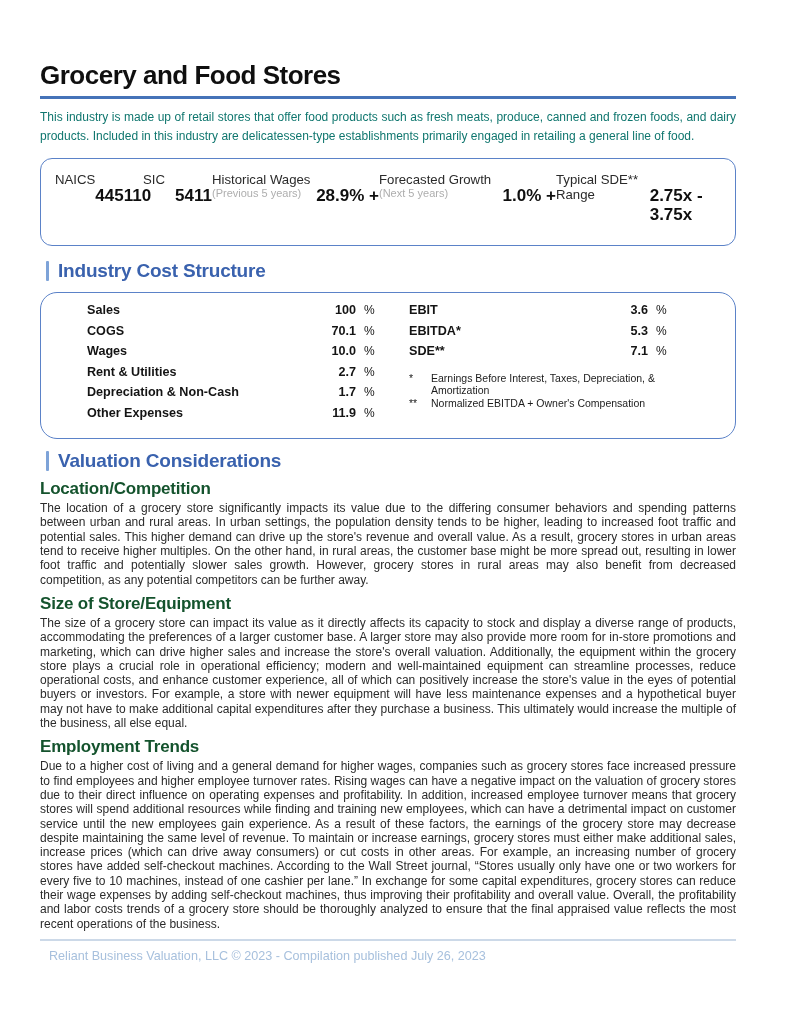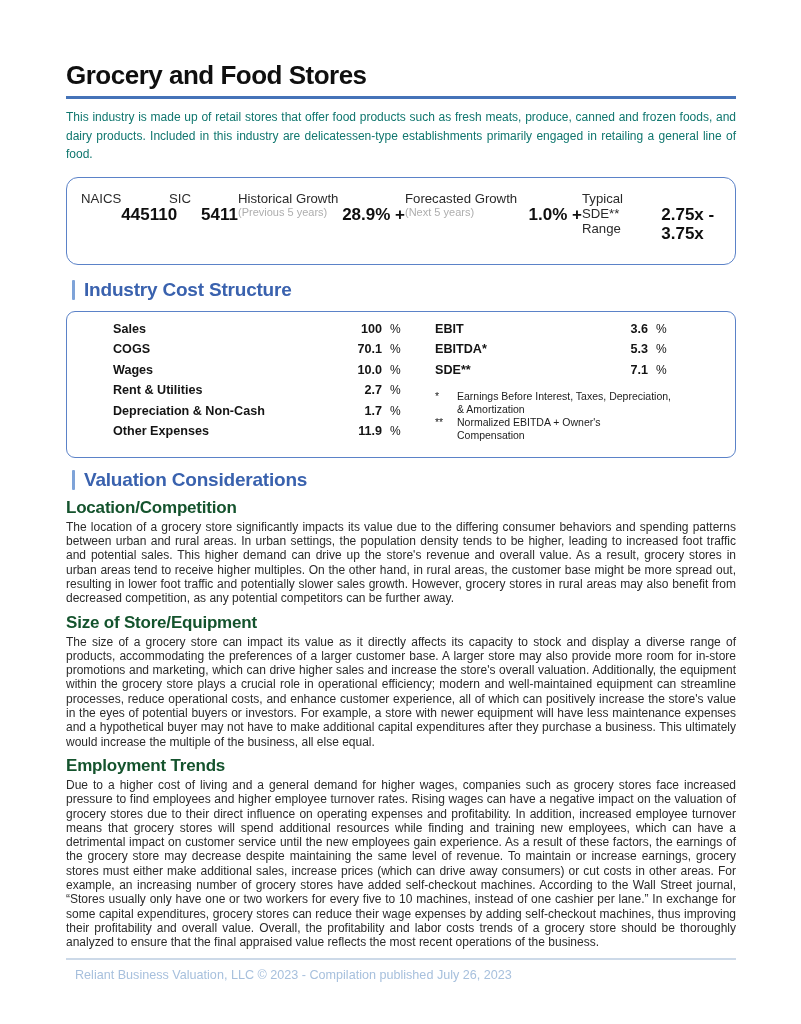--- a/index.html
+++ b/index.html
@@ -3,21 +3,21 @@
 <meta charset="utf-8">
 <style>
   * { margin: 0; padding: 0; box-sizing: border-box; }
   html, body { background: #ffffff; }
   body {
     width: 801px; height: 1024px;
     font-family: "Liberation Sans", "DejaVu Sans", sans-serif;
     color: #2d2d2d;
     overflow: hidden;
   }
-  .page { width: 801px; height: 720px; padding: 60px 65px 0 66px; }
+  .page { width: 801px; height: 720px; padding: 60px 65px 0 40px; }
 
   
   .doc-title {
     font-size: 26px; font-weight: 700; letter-spacing: -0.5px;
     color: #0f0f0f; line-height: 30px;
   }
   .title-rule { height: 3px; background: #4573b8; margin-top: 6px; }
 
   .intro {
     margin-top: 9px;
@@ -48,21 +48,21 @@
   }
   .section-heading .txt {
     font-size: 19px; font-weight: 700; color: #3a62ae; letter-spacing: -0.2px;
   }
   .sh-cost { margin-top: 14px; }
   .sh-val  { margin-top: 11px; }
 
   
   .cost-box {
     margin-top: 10px;
-    border: 1.5px solid #5b82c8; border-radius: 9px;
+    border: 1.5px solid #5b82c8; border-radius: 17px;
     display: flex; padding: 10px 0 12px 46px; min-height: 133px;
   }
   .cost-left  { width: 292px; }
   .cost-right { flex: 1; margin-left: 30px; padding-right: 64px; }
   .c-row { display: flex; align-items: baseline; height: 20.5px; }
   .c-row .lab  { flex: 1; font-size: 12.6px; font-weight: 700; color: #141414; }
   .c-row .val  { font-size: 12.6px; font-weight: 700; color: #141414; text-align: left; }
   .c-row .unit { width: 15px; font-size: 12px; font-weight: 400; color: #141414; margin-left: 8px; text-align: left; }
   .footnotes { margin-top: 7px; }
   .fn { display: flex; }
@@ -104,21 +104,21 @@
     </div>
     <div class="s-col c1">
       <div>
         <div class="s-label">SIC</div>
         <div class="s-sub"></div>
       </div>
       <div class="s-value">5411</div>
     </div>
     <div class="s-col c2">
       <div>
-        <div class="s-label">Historical Growth</div>
+        <div class="s-label">Historical Wages</div>
         <div class="s-sub">(Previous 5 years)</div>
       </div>
       <div class="s-value">28.9% +</div>
     </div>
     <div class="s-col c3">
       <div>
         <div class="s-label">Forecasted Growth</div>
         <div class="s-sub">(Next 5 years)</div>
       </div>
       <div class="s-value">1.0% +</div>

